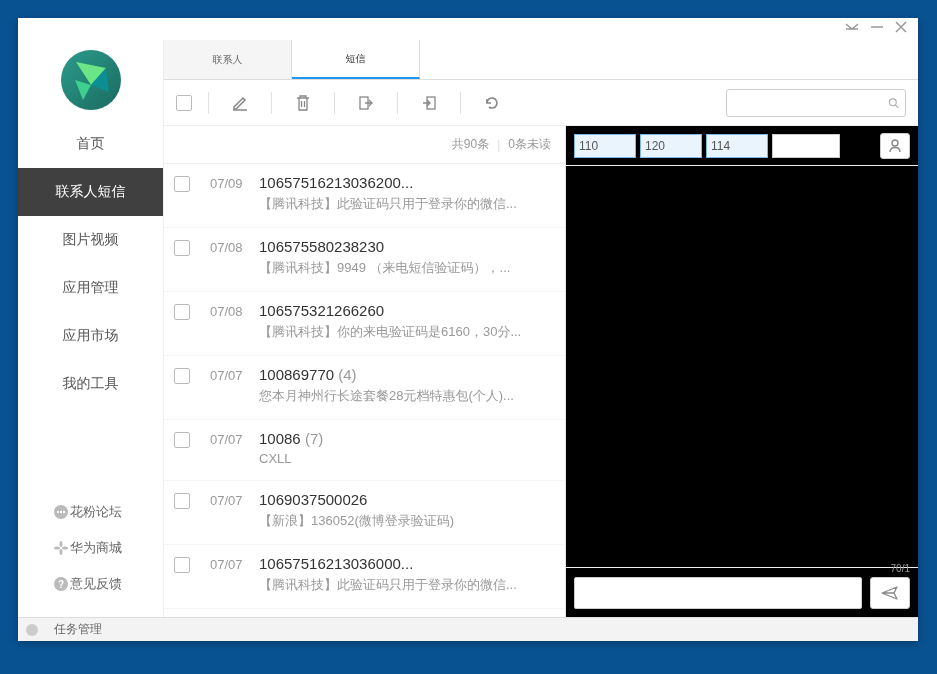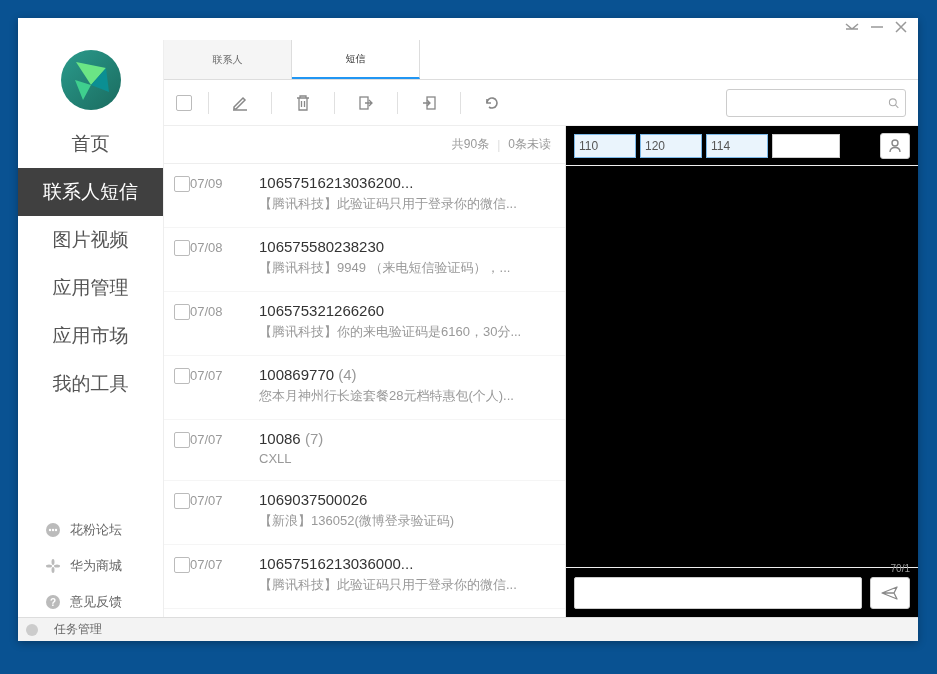--- a/index.html
+++ b/index.html
@@ -5,42 +5,42 @@
     * { margin:0; padding:0; box-sizing:border-box; font-family:"Microsoft YaHei",Arial,sans-serif; }
     body { background:#095292; width:937px; height:674px; overflow:hidden; }
     .app { position:absolute; left:18px; top:18px; width:900px; height:623px; background:#fff; display:flex; flex-direction:column; box-shadow:0 2px 8px rgba(0,0,0,.3); }
     .titlebar { height:22px; display:flex; justify-content:flex-end; align-items:center; padding:0 10px; gap:10px; }
     .titlebar svg { cursor:pointer; }
     .body { flex:1; display:flex; min-height:0; }
     .sidebar { width:146px; background:#fff; display:flex; flex-direction:column; border-right:1px solid #eee; }
     .logo { height:80px; display:flex; align-items:center; justify-content:center; }
     .logo-circle { width:60px; height:60px; border-radius:50%; background:linear-gradient(135deg,#2b9b8c,#1a6b5f); position:relative; overflow:hidden; }
     .nav { flex:1; }
-    .nav-item { height:48px; display:flex; align-items:center; justify-content:center; font-size:19px; color:#555; cursor:pointer; }
+    .nav-item { height:48px; display:flex; align-items:center; justify-content:center; font-size:14px; color:#555; cursor:pointer; }
     .nav-item.active { background:#404040; color:#fff; }
     .bottom-links { padding-bottom:6px; }
-    .bl { height:36px; display:flex; align-items:flex-end; gap:8px; padding-left:26px; font-size:13px; color:#666; cursor:pointer; }
+    .bl { height:36px; display:flex; align-items:flex-start; padding-left:34px; font-size:13px; color:#666; cursor:pointer; }
     .bl .ic { width:18px; height:18px; display:flex; align-items:center; justify-content:center; }
     .main { flex:1; display:flex; flex-direction:column; min-width:0; }
     .tabs { height:40px; border-bottom:1px solid #ddd; display:flex; }
     .tab { width:128px; display:flex; align-items:center; justify-content:center; font-size:10px; color:#666; border-right:1px solid #ddd; background:#f5f5f5; cursor:pointer; }
     .tab.active { background:#fff; border-bottom:2px solid #2196f3; color:#333; }
     .toolbar { height:46px; border-bottom:1px solid #eee; display:flex; align-items:center; padding:0 12px; gap:6px; }
     .toolbar .sep { width:1px; height:22px; background:#e0e0e0; margin:0 10px; }
     .toolbar .ib { width:30px; height:30px; display:flex; align-items:center; justify-content:center; cursor:pointer; color:#888; }
     .checkbox { width:16px; height:16px; border:1px solid #bbb; border-radius:2px; background:#fff; cursor:pointer; flex-shrink:0; }
     .search-box { margin-left:auto; width:180px; height:28px; border:1px solid #ccc; border-radius:3px; display:flex; align-items:center; padding:0 6px; }
     .search-box input { flex:1; border:none; outline:none; font-size:12px; }
     .split { flex:1; display:flex; min-height:0; }
     .list-pane { width:402px; border-right:1px solid #e5e5e5; display:flex; flex-direction:column; min-height:0; background:#1d4ed8; }
     .list-header { height:38px; border-bottom:1px solid #eee; display:flex; align-items:center; justify-content:flex-end; padding-right:14px; font-size:12px; color:#999; background:#fff; }
     .list-header .d1 { margin:0 8px; color:#ddd; }
     .list-body { flex:1; overflow-y:auto; position:relative; background:#fff; }
     .msg-row { display:flex; padding:10px 6px 14px 10px; border-bottom:1px solid #f5f5f5; }
-    .msg-row .left { width:80px; display:flex; align-items:flex-start; gap:0; padding-top:2px; }
+    .msg-row .left { width:80px; display:flex; align-items:flex-start; gap:20px; padding-top:2px; }
     .msg-date { font-size:13px; color:#999; }
     .msg-row .right { flex:1; padding-left:4px; border-left:1px solid transparent; min-width:0; }
     .msg-row:first-child .right,
     .msg-row .right { position:relative; }
     .msg-sender { font-size:15px; color:#333; font-weight:500; white-space:nowrap; overflow:hidden; text-overflow:ellipsis; }
     .msg-sender .cnt { color:#999; font-weight:400; }
     .msg-preview { font-size:13px; color:#999; margin-top:4px; white-space:nowrap; overflow:hidden; text-overflow:ellipsis; }
     .detail-pane { flex:1; display:flex; flex-direction:column; background:#000000; }
     .detail-top { height:40px; border-bottom:1px solid #eee; display:flex; align-items:center; padding:0 8px; gap:4px; }
     .num-input { width:62px; height:24px; border:1px solid #7bb8e8; background:#eaf4fc; font-size:12px; padding:0 4px; outline:none; color:#555; }

